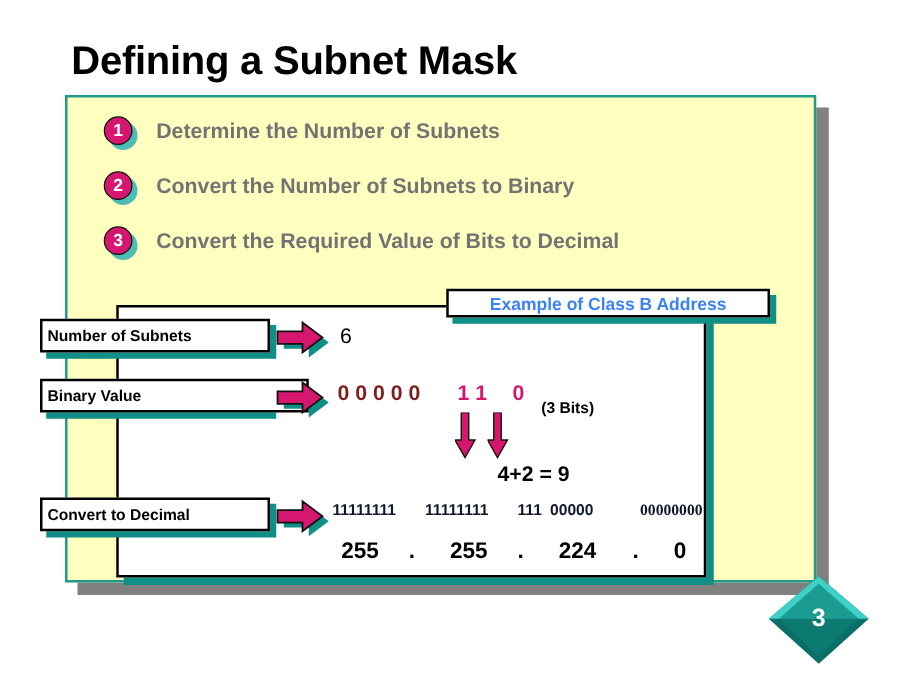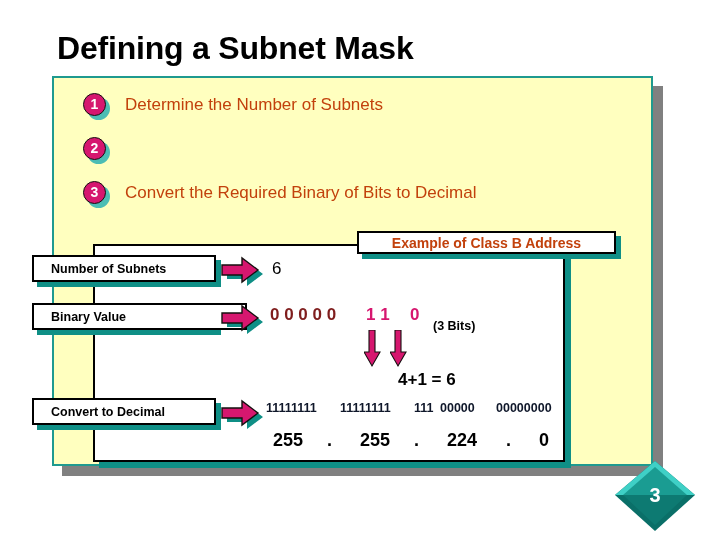--- a/index.html
+++ b/index.html
@@ -79,22 +79,22 @@
     border: 1.5px solid #14100f;
     box-sizing: border-box;
     color: #ffffff;
     font-size: 14px;
     font-weight: bold;
     line-height: 21px;
     text-align: center;
   }
   .step-text {
     font-size: 17px;
-    font-weight: normal;
-    color: #c2410c;
+    font-weight: bold;
+    color: #737373;
     line-height: 23px;
     margin-left: 12px;
     white-space: nowrap;
   }
 
   
   #content-shadow {
     position: absolute;
     left: 99px;
     top: 250px;
@@ -131,37 +131,37 @@
     background: #ffffff;
     border: 2px solid #000000;
     box-sizing: border-box;
     display: flex;
     align-items: center;
     justify-content: center;
   }
   #example-label {
     font-size: 14px;
     font-weight: bold;
-    color: #c2410c;
+    color: #3b82f6;
     white-space: nowrap;
   }
 
   
   .row-label-shadow {
     position: absolute;
     background: #0f8f86;
   }
   .row-label {
     position: absolute;
     background: #ffffff;
     border: 2px solid #000000;
     box-sizing: border-box;
     display: flex;
     align-items: center;
-    padding-left: 17px;
+    padding-left: 4px;
     font-size: 12.5px;
     font-weight: bold;
     color: #000000;
     white-space: nowrap;
   }
 
   
   .arrow-r-wrap {
     position: absolute;
     width: 60px;
@@ -266,29 +266,30 @@
     <div class="bullet">1</div>
   </div>
   <div class="step-text">Determine the Number of Subnets</div>
 </div>
 
 <div class="step" style="left:83px; top:137px;">
   <div class="bullet-wrap">
     <div class="bullet-shadow"></div>
     <div class="bullet">2</div>
   </div>
+  <div class="step-text">Convert the Number of Subnets to Binary</div>
 </div>
 
 <div class="step" style="left:83px; top:181px;">
   <div class="bullet-wrap">
     <div class="bullet-shadow"></div>
     <div class="bullet">3</div>
   </div>
   <div>
-    <div class="step-text">Convert the Required Binary of Bits to Decimal</div>
+    <div class="step-text">Convert the Required Value of Bits to Decimal</div>
   </div>
 </div>
 
 <div id="content-shadow"></div>
 <div id="content-box"></div>
 
 <div id="example-shadow"></div>
 <div id="example-box">
   <span id="example-label">Example of Class B Address</span>
 </div>
@@ -321,36 +322,36 @@
   <svg width="18" height="40" viewBox="0 0 18 40" xmlns="http://www.w3.org/2000/svg">
     <polygon points="5,0 11,0 11,22 16,22 8,36 0,22 5,22" fill="#d6176f" stroke="#14100f" stroke-width="1.1"></polygon>
   </svg>
 </div>
 <div class="arrow-d" style="left:390px; top:330px;">
   <svg width="18" height="40" viewBox="0 0 18 40" xmlns="http://www.w3.org/2000/svg">
     <polygon points="5,0 11,0 11,22 16,22 8,36 0,22 5,22" fill="#d6176f" stroke="#14100f" stroke-width="1.1"></polygon>
   </svg>
 </div>
 
-<div id="sum-line" style="left:398px; top:370px;">4+1  = 6</div>
+<div id="sum-line" style="left:398px; top:370px;">4+2  = 9</div>
 
 <div class="row-label-shadow" style="left:37px; top:403px; width:184px; height:27px;"></div>
 <div class="row-label" style="left:32px; top:398px; width:184px; height:27px;">Convert to Decimal</div>
 <div class="arrow-r-wrap" style="left:214px; top:396px;">
   <svg class="arrow-r" viewBox="0 0 60 34" xmlns="http://www.w3.org/2000/svg">
     <polygon points="8,12 28,12 28,5 44,17 28,29 28,22 8,22" fill="#0f8f86" transform="translate(5,4)"></polygon>
     <polygon points="8,12 28,12 28,5 44,17 28,29 28,22 8,22" fill="#d6176f" stroke="#14100f" stroke-width="1.4"></polygon>
   </svg>
 </div>
 
 <div class="binary-octets" style="left:266px; top:401px;">11111111</div>
 <div class="binary-octets" style="left:340px; top:401px;">11111111</div>
 <div class="binary-octets mag" style="left:414px; top:401px;">111</div>
 <div class="binary-octets" style="left:440px; top:401px;">00000</div>
-<div class="binary-octets" style="left:496px; top:401px;">00000000</div>
+<div class="binary-octets" style="left:512px; top:401px;font-family:Liberation Serif, serif;">00000000</div>
 
 <div class="decimal-octets" style="left:273px; top:430px;">255</div>
 <div class="decimal-octets" style="left:327px; top:430px;">.</div>
 <div class="decimal-octets" style="left:360px; top:430px;">255</div>
 <div class="decimal-octets" style="left:414px; top:430px;">.</div>
 <div class="decimal-octets mag" style="left:447px; top:430px;">224</div>
 <div class="decimal-octets" style="left:506px; top:430px;">.</div>
 <div class="decimal-octets" style="left:539px; top:430px;">0</div>
 
 <div id="page-diamond-wrap">

